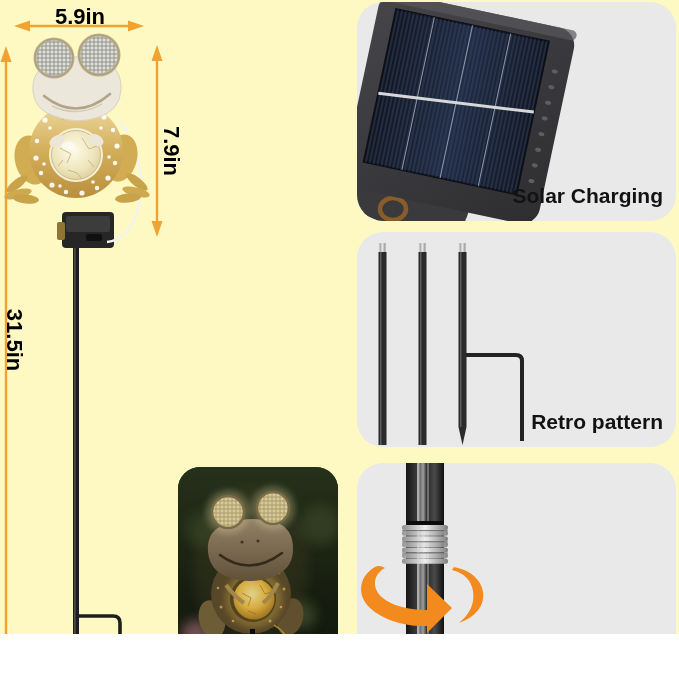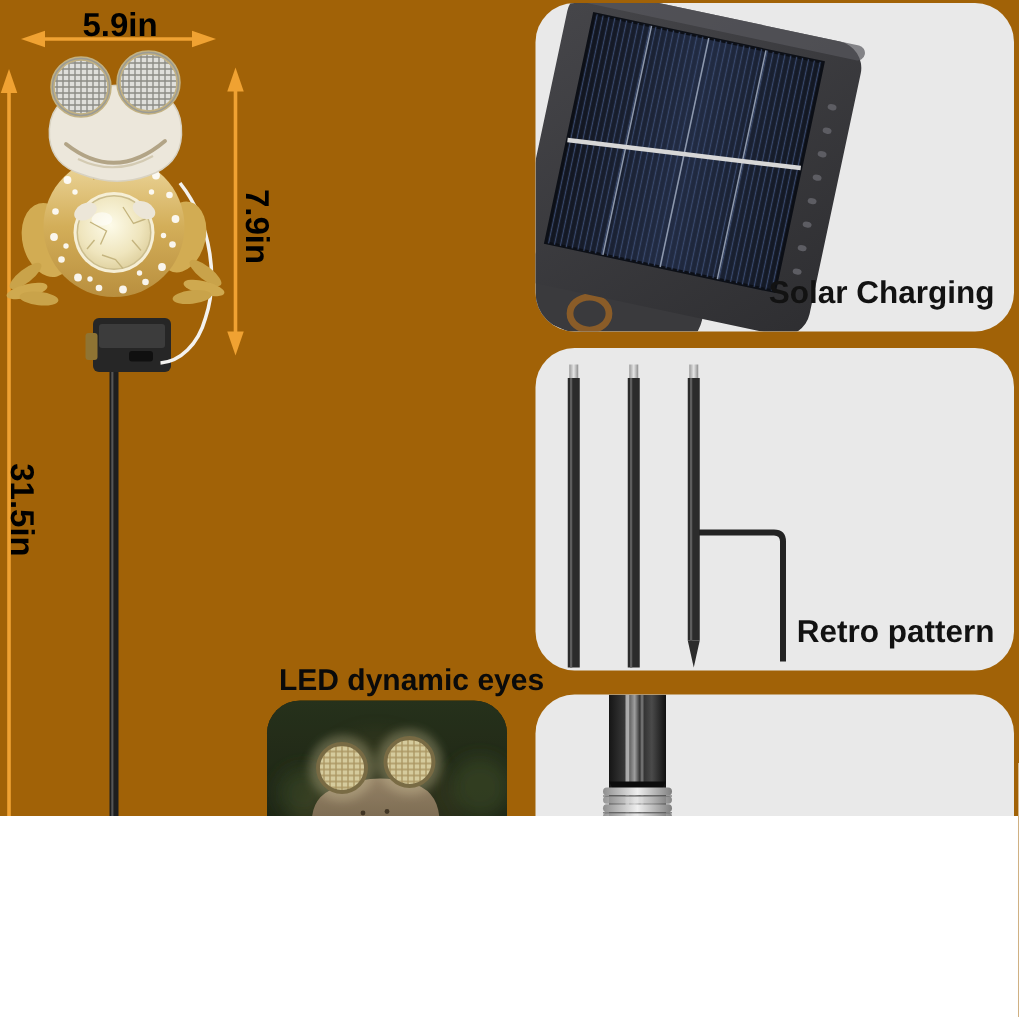--- a/index.html
+++ b/index.html
@@ -1,17 +1,17 @@
 <!DOCTYPE html>
 <html><head>
 <meta charset="utf-8">
 <style>
   html,body { margin:0; padding:0; background:#ffffff; }
   body { font-family:"Liberation Sans", sans-serif; }
-  .stage { position:relative; width:679px; height:544px; background:#a16207; overflow:hidden; }
+  .stage { position:relative; width:679px; height:634px; background:#fef9c3; overflow:hidden; }
 
   .dim-label { position:absolute; font-weight:bold; font-size:22px; color:#000; white-space:nowrap; }
   .dim-label.center { text-align:center; }
   .rot90 { transform:rotate(90deg); transform-origin:0 0; }
 
   .caption { position:absolute; font-weight:bold; font-size:20px; color:#0a0a0a; text-align:center; white-space:nowrap; }
 
   .panel { position:absolute; left:357px; width:319px; background:#e9e9e9; border-radius:26px; overflow:hidden; }
   #panel-solar   { top:2px;   height:219px; }
   #panel-retro   { top:232px; height:215px; }
@@ -161,21 +161,20 @@
         <circle cx="99" cy="55" r="20" fill="url(#d-mesh)" stroke="#c2b182" stroke-width="3"></circle>
         <circle cx="99" cy="55" r="20" fill="none" stroke="#9b9b95" stroke-width="1"></circle>
       </g>
     </g>
   </svg>
 
   <div class="dim-label center" style="left:40px; top:4px; width:80px;">5.9in</div>
   <div class="dim-label rot90 center" style="left:184px; top:122px; width:58px;">7.9in</div>
   <div class="dim-label rot90 center" style="left:27px; top:308px; width:64px;">31.5in</div>
 
-  <div class="caption" style="left:186px; top:443px; width:150px;">LED dynamic eyes</div>
 
   <div class="photo-night">
     <svg width="160" height="213" viewBox="0 0 160 213">
       <defs>
         <linearGradient id="n-bg" x1="0" y1="0" x2="0" y2="1">
           <stop offset="0" stop-color="#2c381f"></stop>
             <stop offset="0.55" stop-color="#1c2414"></stop>
             <stop offset="1" stop-color="#12170d"></stop>
         </linearGradient>
         <radialGradient id="n-ball" cx="0.45" cy="0.38" r="0.75">

